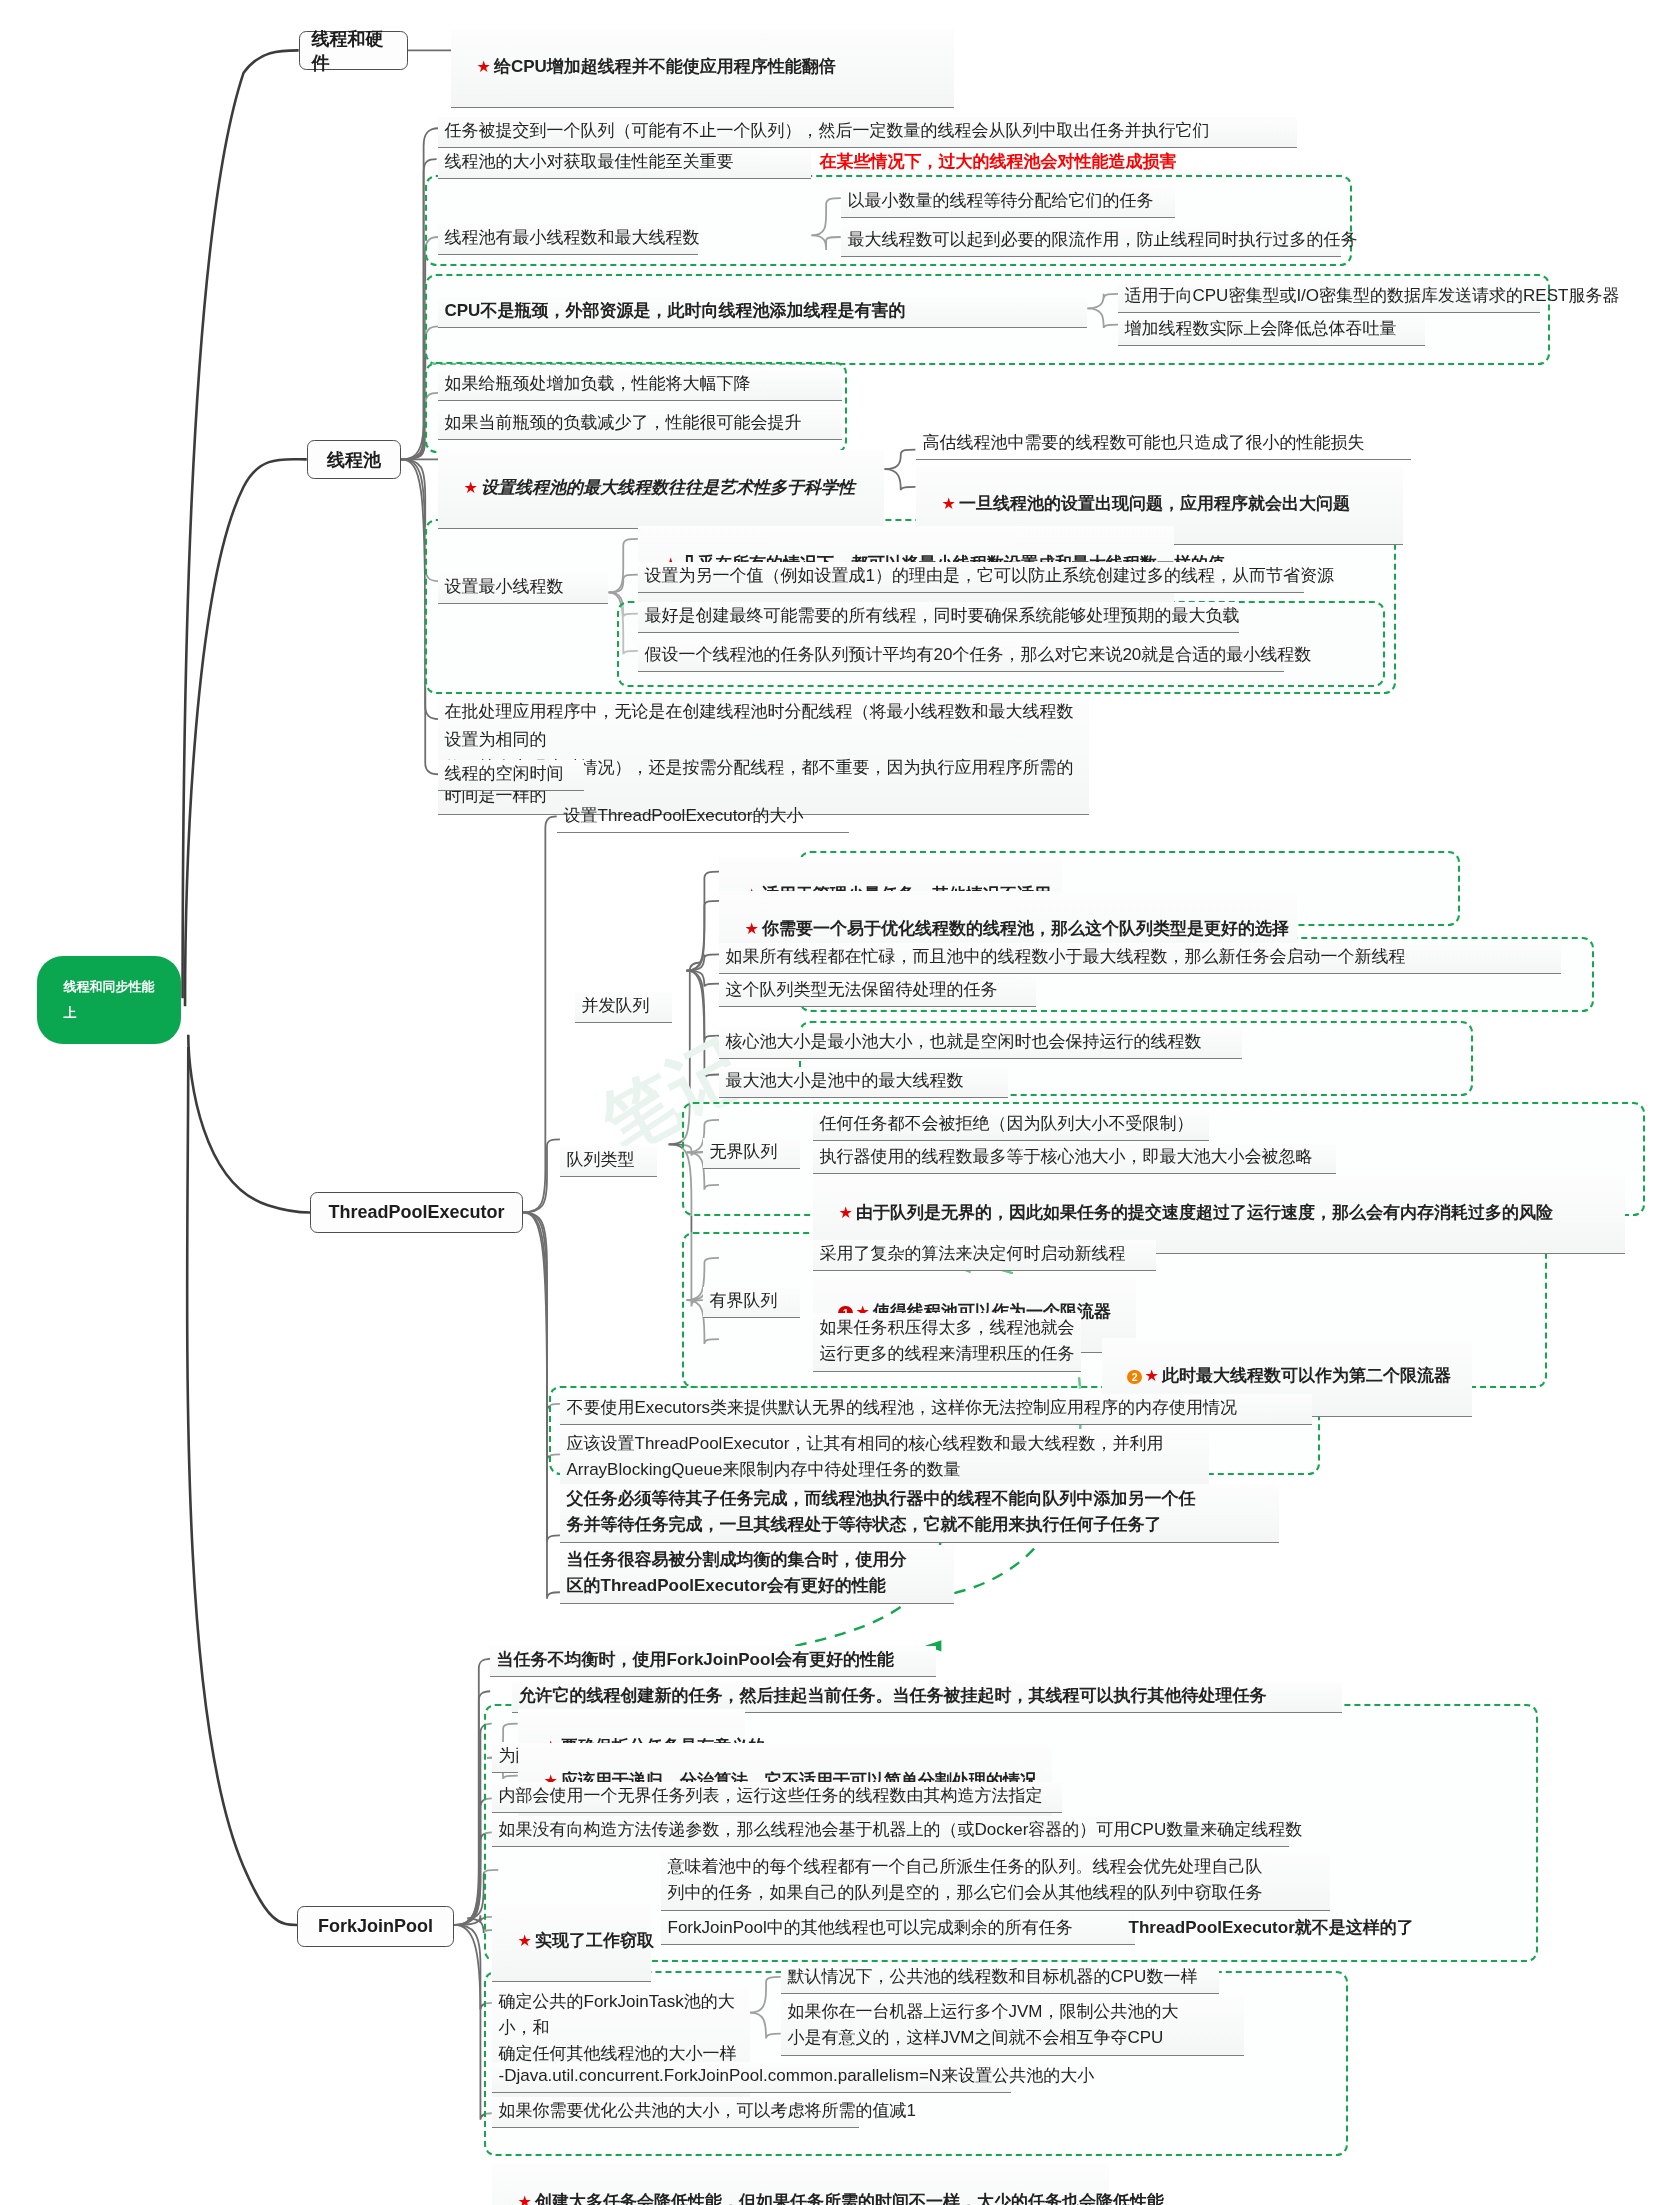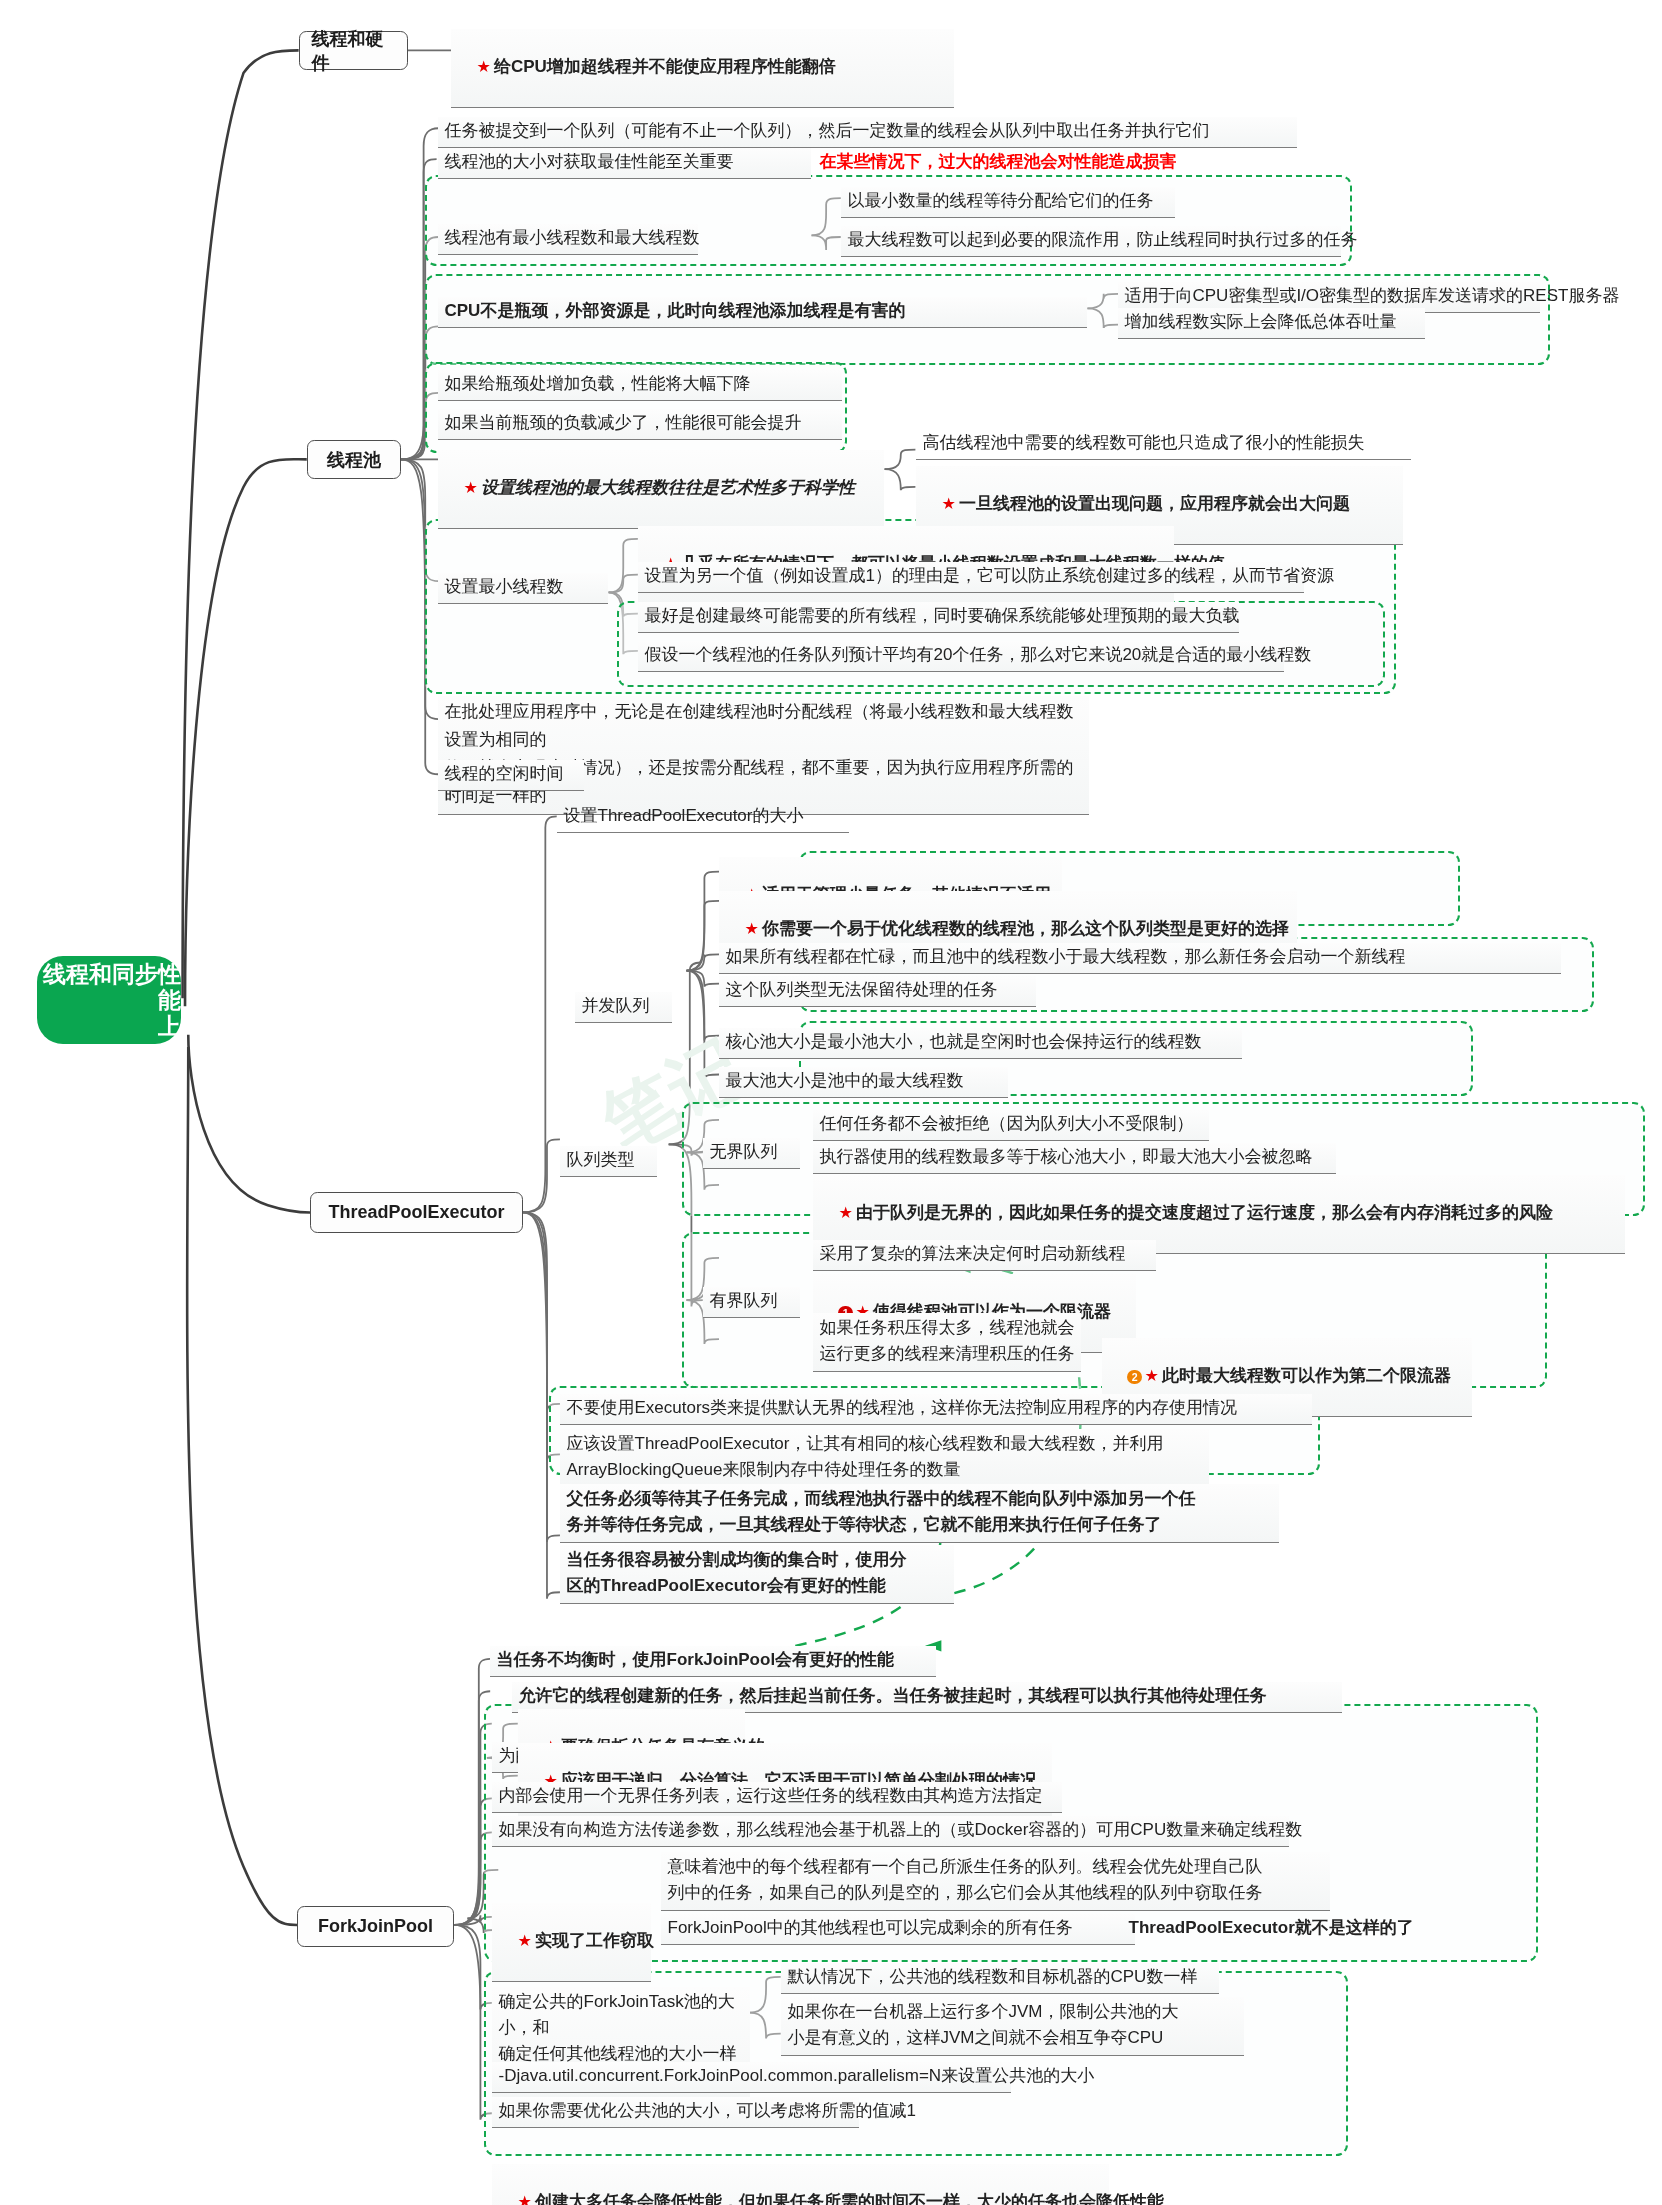--- a/index.html
+++ b/index.html
@@ -23,23 +23,23 @@
     border:1.8px solid #4d4d4d;border-radius:7.3px;
     background:#fdfdfd;
     font-weight:bold;font-size:18px;color:#1d1d1d;
     display:flex;align-items:center;justify-content:center;
     padding:5.7px 11.4px;
   }
   
   .rootnode{
     position:absolute;box-sizing:border-box;
     background:#0aa650;border-radius:26px;color:#fff;
-    font-weight:bold;font-size:23px;line-height:26px;
+    font-weight:bold;font-size:13px;line-height:26px;
     display:flex;align-items:center;justify-content:center;
-    text-align:right;
+    text-align:left;
   }
   
   .frame{
     position:absolute;box-sizing:border-box;
     border:2.4px dashed #14a84e;border-radius:11.4px;
     background:rgba(250,252,251,0.35);
     pointer-events:none;
   }
   .star{color:#e60000;font-size:16px;margin-right:3.2px;}
   .numbadge{
@@ -179,21 +179,21 @@
 
   <div class="txt" style="left:438px;top:148px;width:373px;">线程池的大小对获取最佳性能至关重要</div>
   <div class="txt red plain" style="left:813px;top:148px;width:422px;border-bottom:none;">在某些情况下，过大的线程池会对性能造成损害</div>
 
   <div class="txt" style="left:438px;top:224px;width:260px;">线程池有最小线程数和最大线程数</div>
   <div class="txt" style="left:841px;top:187px;width:334px;">以最小数量的线程等待分配给它们的任务</div>
   <div class="txt" style="left:841px;top:226px;width:500px;">最大线程数可以起到必要的限流作用，防止线程同时执行过多的任务</div>
 
   <div class="txt b" style="left:438px;top:297px;width:649px;">CPU不是瓶颈，外部资源是，此时向线程池添加线程是有害的</div>
   <div class="txt" style="left:1118px;top:282px;width:422px;">适用于向CPU密集型或I/O密集型的数据库发送请求的REST服务器</div>
-  <div class="txt" style="left:1118px;top:308px;width:307px;font-family:Liberation Serif, serif;">增加线程数实际上会降低总体吞吐量</div>
+  <div class="txt" style="left:1118px;top:315px;width:307px;font-family:Liberation Serif, serif;">增加线程数实际上会降低总体吞吐量</div>
 
   <div class="txt" style="left:438px;top:370px;width:404px;">如果给瓶颈处增加负载，性能将大幅下降</div>
   <div class="txt" style="left:438px;top:409px;width:404px;">如果当前瓶颈的负载减少了，性能很可能会提升</div>
 
   <div class="txt b" style="left:438px;top:450px;width:446px;font-style:italic;">
     <span class="star">★</span>设置线程池的最大线程数往往是艺术性多于科学性
   </div>
   <div class="txt plain" style="left:916px;top:429px;width:495px;border-bottom:1.8px solid #7d7d7d;background:none;">高估线程池中需要的线程数可能也只造成了很小的性能损失</div>
   <div class="txt b" style="left:916px;top:466px;width:487px;">
     <span class="star">★</span>一旦线程池的设置出现问题，应用程序就会出大问题

